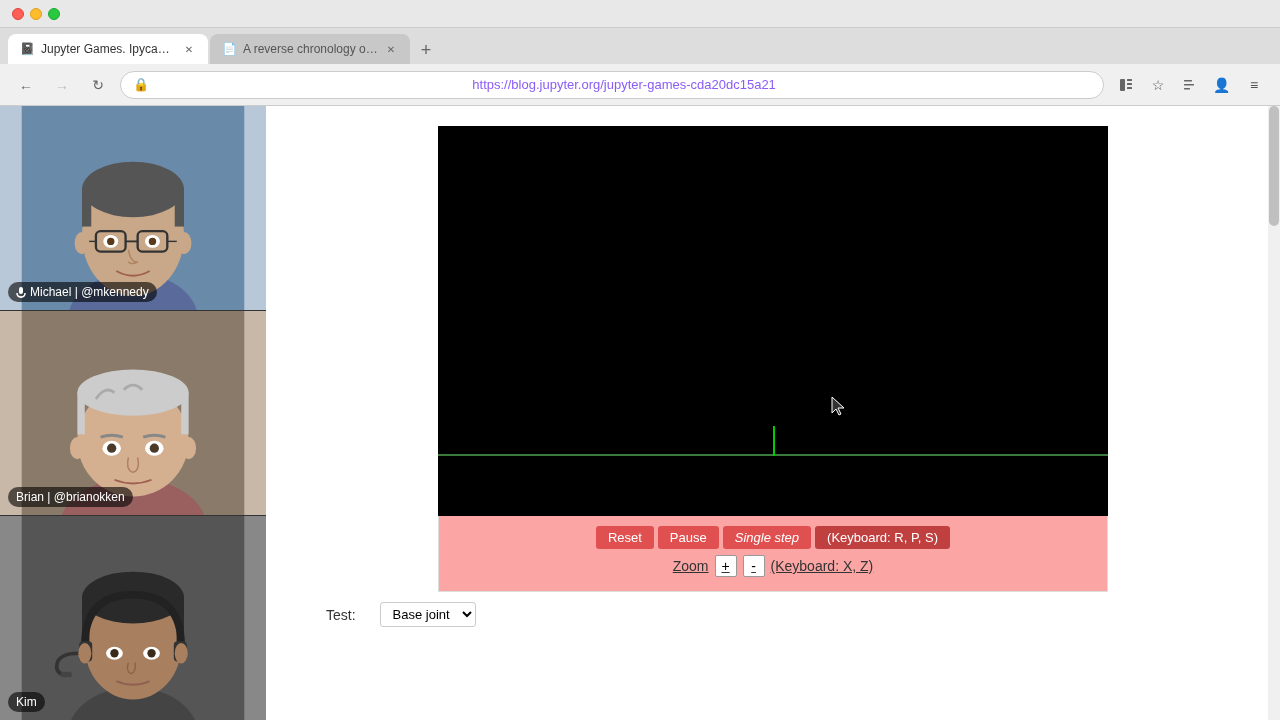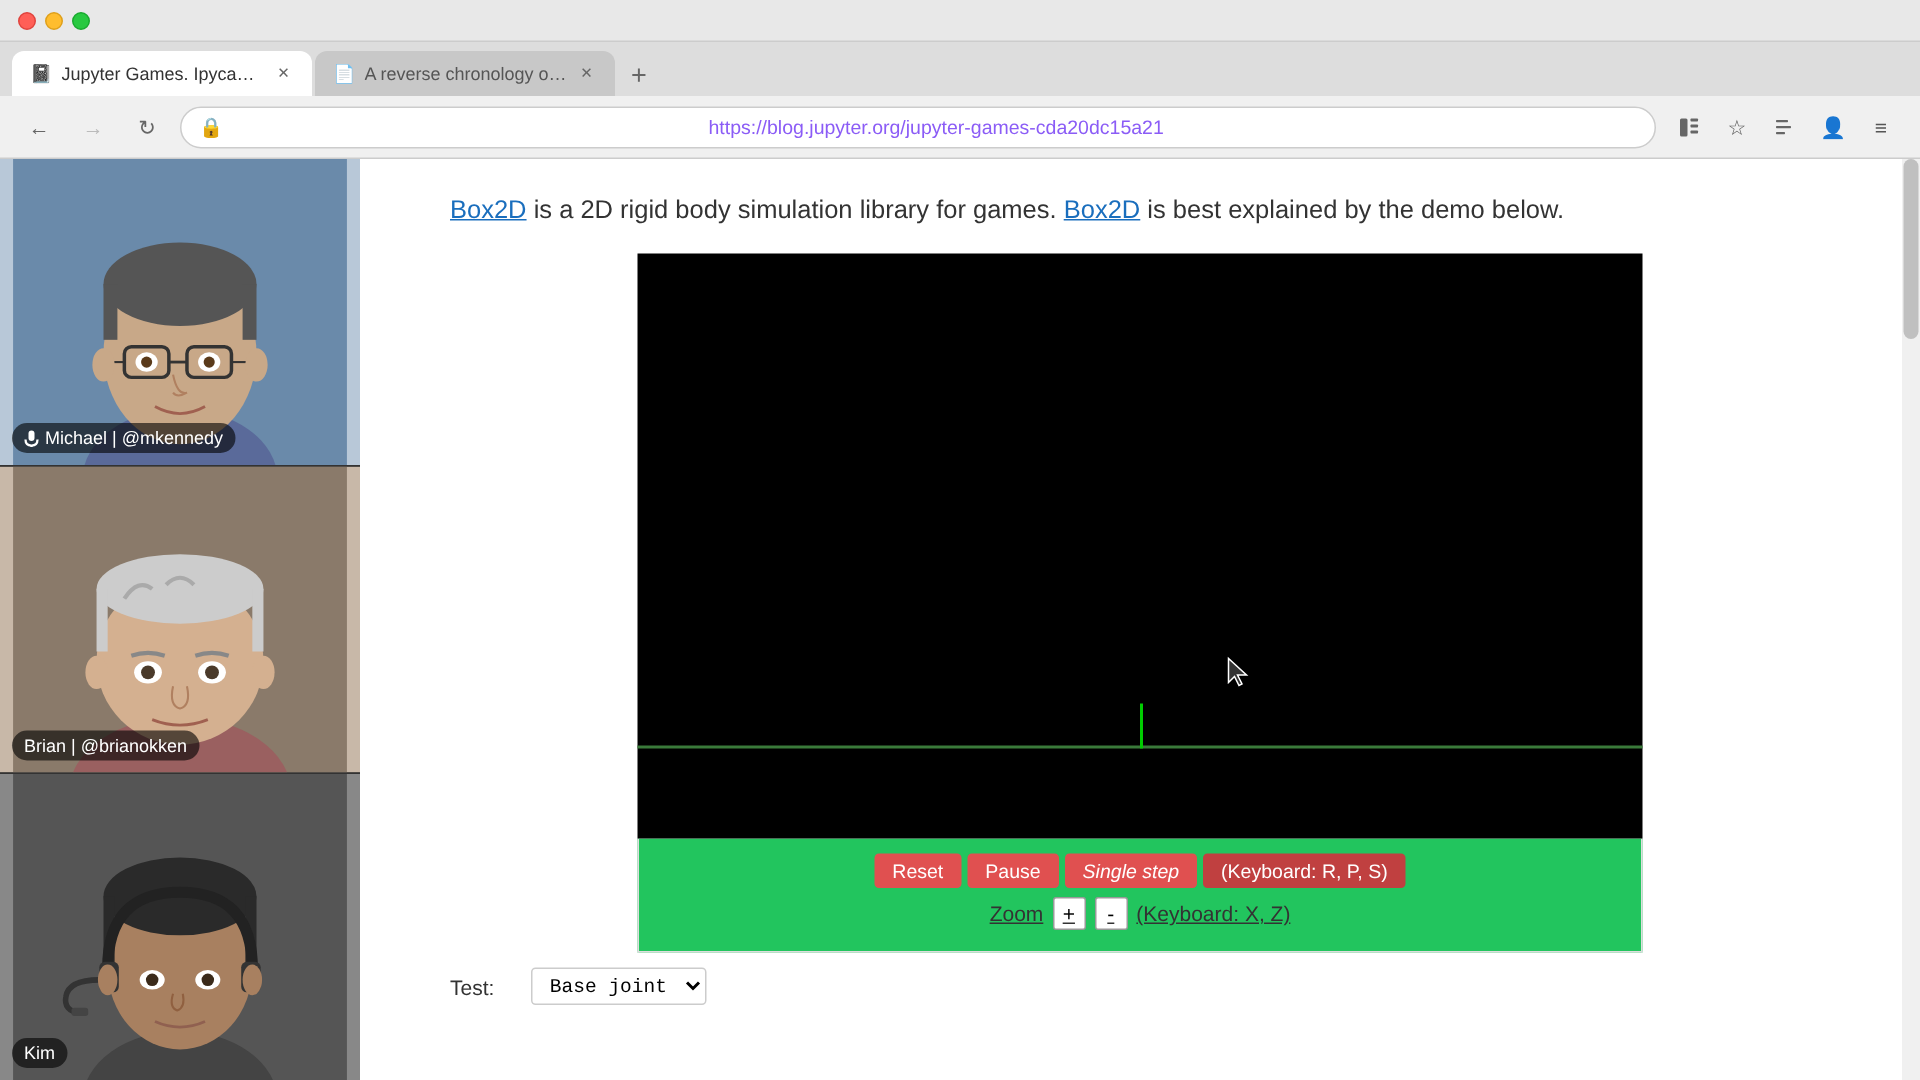--- a/index.html
+++ b/index.html
@@ -169,21 +169,21 @@
 
     
     .main-area {
       flex: 1;
       display: flex;
       overflow: hidden;
     }
 
     
     .video-panel {
-      width: 240px;
+      width: 266px;
       background: #1a1a1a;
       display: flex;
       flex-direction: column;
       flex-shrink: 0;
     }
 
     .video-participant {
       flex: 1;
       position: relative;
       border-bottom: 1px solid #333;
@@ -265,21 +265,21 @@
     .canvas-green-line {
       position: absolute;
       bottom: 60px;
       left: 335px;
       width: 2px;
       height: 30px;
       background: #00cc00;
     }
 
     .demo-controls {
-      background: #22c55e;
+      background: #fca5a5;
       padding: 10px;
       text-align: center;
       border: 1px solid #ddd;
       border-top: none;
       width: 670px;
       margin: 0 auto;
     }
 
     .control-row {
       display: flex;
@@ -551,26 +551,20 @@
         </div>
         <div class="participant-label">
           <span>Kim</span>
         </div>
       </div>
 
     </div>
 
     <div class="content-area">
 
-      <p class="page-text">
-        <a>Box2D</a>
-        <span> is a 2D rigid body simulation library for games. </span>
-        <a>Box2D</a>
-        <span> is best explained by the demo below.</span>
-      </p>
 
       <div class="demo-canvas">
         <div class="canvas-line"></div>
         <div class="canvas-green-line"></div>
 
         <div style="position:absolute; bottom:95px; left:392px;">
           <svg width="18" height="22" viewBox="0 0 18 22">
             <polygon points="2,2 2,18 6,14 9,20 11,19 8,13 14,13" fill="#333" stroke="#fff" stroke-width="1"></polygon>
           </svg>
         </div>
@@ -586,21 +580,21 @@
         <div class="zoom-row">
           <span>Zoom</span>
           <button class="zoom-btn">+</button>
           <button class="zoom-btn">-</button>
           <span>(Keyboard: X, Z)</span>
         </div>
       </div>
 
       <div style="margin-top:10px; display:flex; align-items:center; gap:24px; font-size:14px; color:#333;">
         <span>Test:</span>
-        <select style="padding:3px 8px; border:1px solid #ccc; border-radius:3px; font-size:13px; background:#fff;font-family:Liberation Mono, monospace;">
+        <select style="padding:3px 8px; border:1px solid #ccc; border-radius:3px; font-size:13px; background:#fff;">
           <option>Base joint</option>
         </select>
       </div>
 
       <div class="scrollbar-track">
         <div class="scrollbar-thumb"></div>
       </div>
 
     </div>
   </div>

